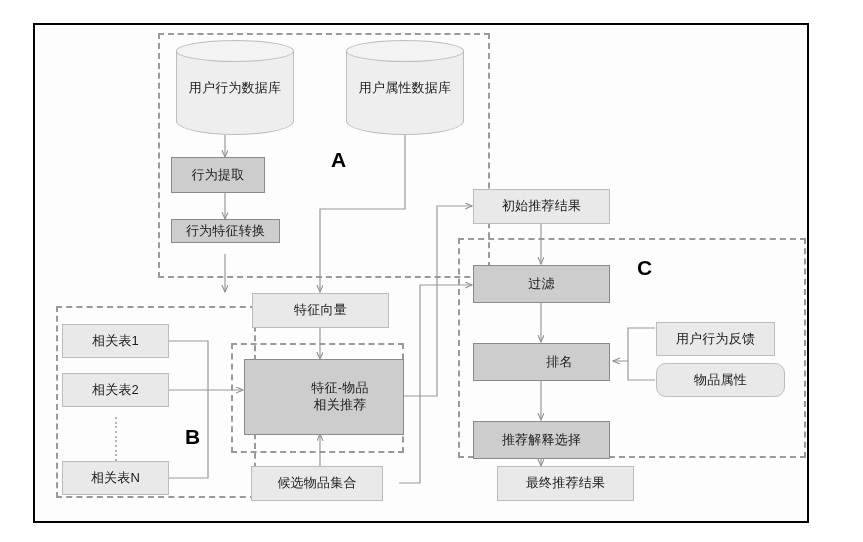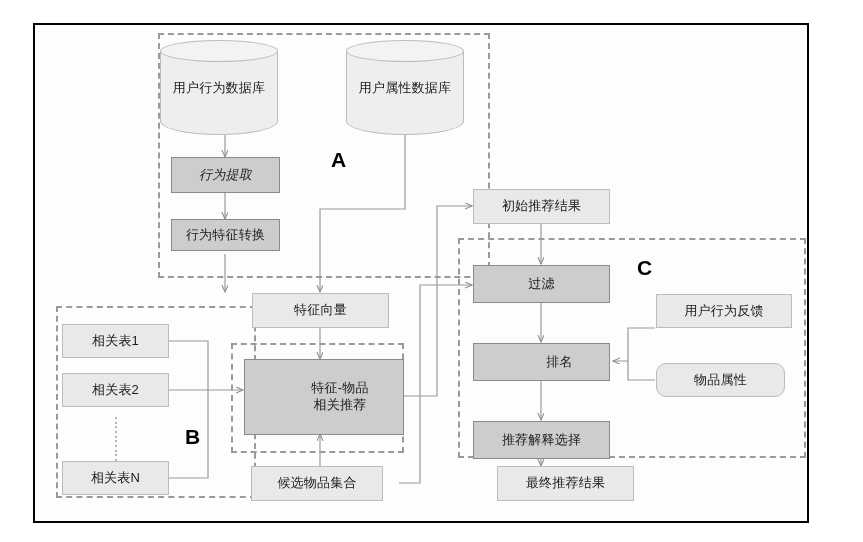--- a/index.html
+++ b/index.html
@@ -170,35 +170,35 @@
 
       <path d="M541,381 L541,420" marker-end="url(#arrow)"></path>
 
       <path d="M541,459 L541,466" marker-end="url(#arrow)"></path>
 
       <path d="M655,328 L628,328 L628,361 L613,361" marker-end="url(#arrow)"></path>
       <path d="M655,380 L628,380 L628,361"></path>
     </g>
   </svg>
 
-  <div class="cylinder" style="left:160px; top:40px; width:118px; height:95px;">
+  <div class="cylinder" style="left:176px; top:40px; width:118px; height:95px;">
     <div class="cyl-body"></div>
     <div class="cyl-top"></div>
     <div class="cyl-text">用户行为数据库</div>
   </div>
 
   <div class="cylinder" style="left:346px; top:40px; width:118px; height:95px;">
     <div class="cyl-body"></div>
     <div class="cyl-top"></div>
     <div class="cyl-text">用户属性数据库</div>
   </div>
 
-  <div class="node box-dark" style="left:171px; top:157px; width:109px; height:36px;font-style:italic;">行为提取</div>
-
-  <div class="node box-dark" style="left:171px; top:219px; width:109px; height:32px;">行为特征转换</div>
+  <div class="node box-dark" style="left:171px; top:157px; width:94px; height:36px;">行为提取</div>
+
+  <div class="node box-dark" style="left:171px; top:219px; width:109px; height:24px;">行为特征转换</div>
 
   <div class="node box-light" style="left:252px; top:293px; width:137px; height:35px;">特征向量</div>
 
   <div class="node box-light" style="left:62px; top:324px; width:107px; height:34px;">相关表1</div>
 
   <div class="node box-light" style="left:62px; top:373px; width:107px; height:34px;">相关表2</div>
 
   <div class="ellipsis-dots" style="left:114px; top:417px; width:3px; height:44px;">
     <span></span>
       <span></span>
@@ -222,17 +222,17 @@
   <div class="node box-light" style="left:473px; top:189px; width:137px; height:35px;">初始推荐结果</div>
 
   <div class="node box-dark" style="left:473px; top:265px; width:137px; height:38px;">过滤</div>
 
   <div class="node box-dark" style="left:473px; top:343px; width:137px; height:38px;padding-left:36px;">排名</div>
 
   <div class="node box-dark" style="left:473px; top:421px; width:137px; height:38px;">推荐解释选择</div>
 
   <div class="node box-light" style="left:473px; top:466px; width:137px; height:35px;margin-left:24px;">最终推荐结果</div>
 
-  <div class="node box-light" style="left:656px; top:294px; width:136px; height:34px;">用户行为反馈</div>
+  <div class="node box-light" style="left:656px; top:322px; width:119px; height:34px;">用户行为反馈</div>
 
   <div class="node box-light" style="left:656px; top:363px; width:129px; height:34px;border-radius:10px;">物品属性</div>
 
 </div>
 
 </body></html>

